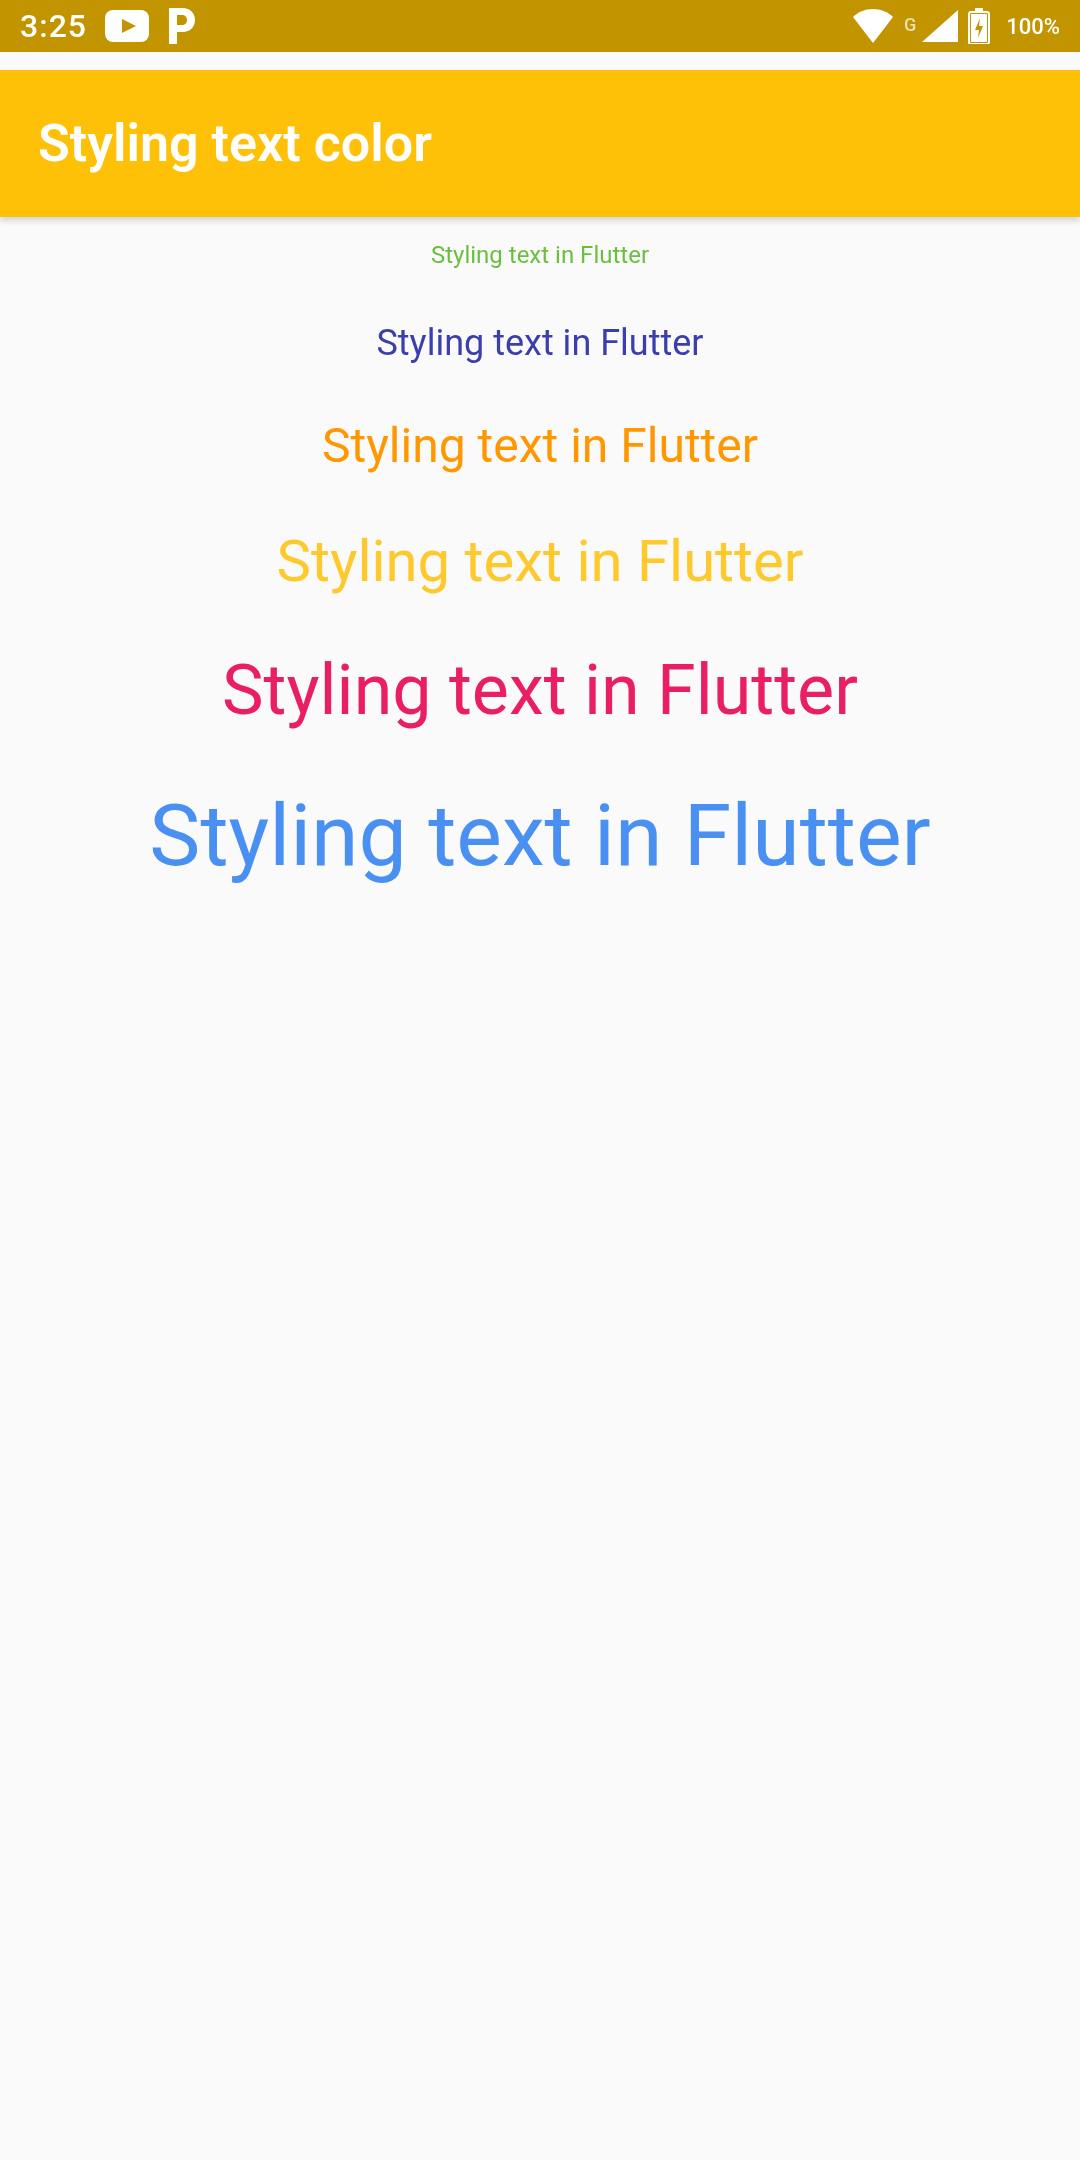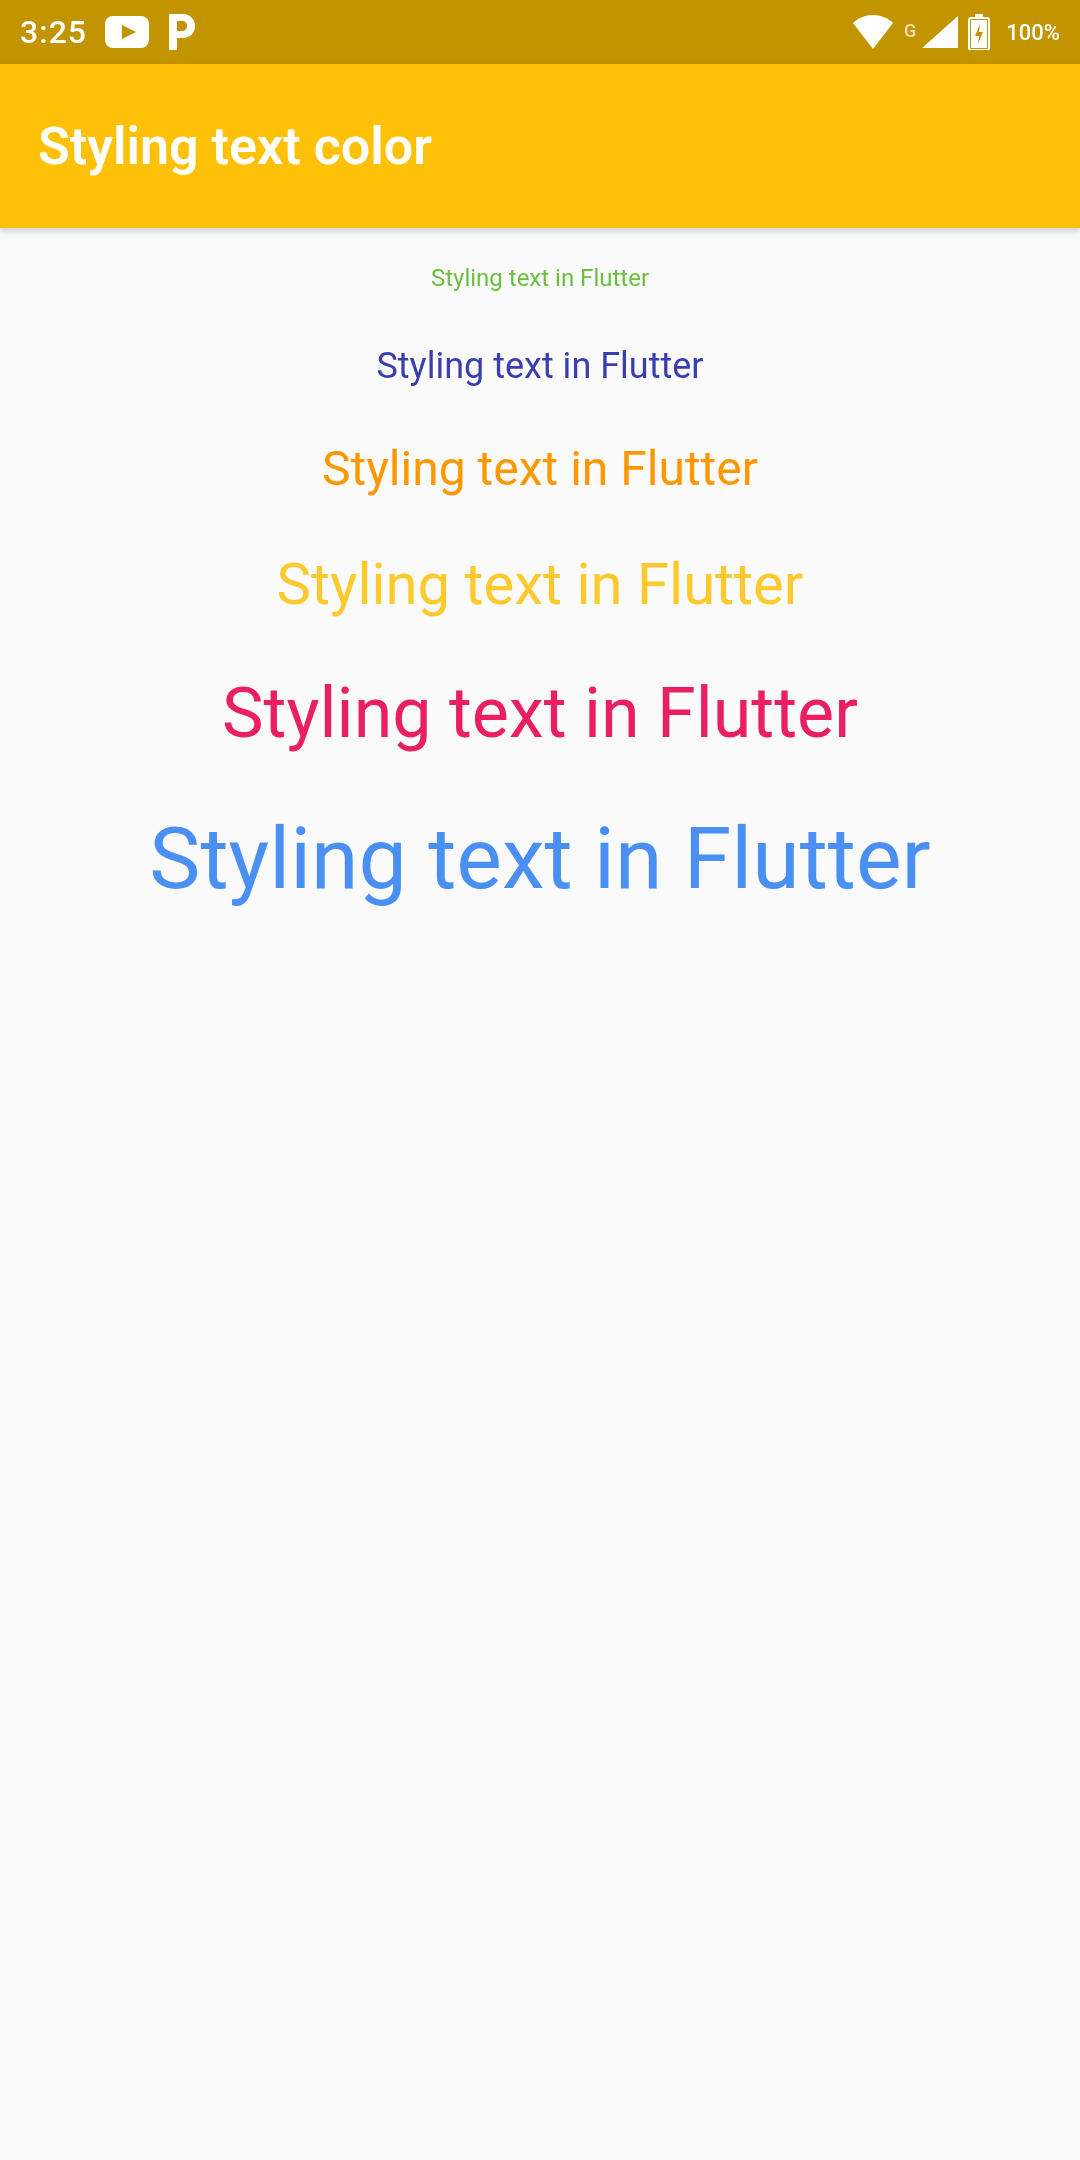--- a/index.html
+++ b/index.html
@@ -8,21 +8,21 @@
       box-sizing: border-box;
     }
     body {
       width: 1080px;
       height: 2160px;
       font-family: Roboto, -apple-system, BlinkMacSystemFont, "Segoe UI", Arial, sans-serif;
       background: #fafafa;
       overflow: hidden;
     }
     .status-bar {
-      height: 64px;
+      height: 52px;
       background: #c29400;
       color: #ffffff;
       display: flex;
       align-items: center;
       justify-content: space-between;
       padding: 0 20px;
       font-size: 32px;
       font-weight: 500;
     }
     .status-left {
@@ -38,34 +38,35 @@
     .status-time {
       font-weight: 500;
       letter-spacing: 1px;
     }
     .icon-box {
       display: inline-flex;
       align-items: center;
       justify-content: center;
     }
     .app-bar {
-      height: 164px;
+      height: 147px;
       background: #ffc107;
       display: flex;
       align-items: center;
       padding: 0 38px;
       box-shadow: 0 4px 6px rgba(0,0,0,0.15);
+      margin-top: 18px;
     }
     .app-bar-title {
       color: #ffffff;
       font-size: 52px;
       font-weight: 600;
     }
     .content {
-      padding-top: 36px;
+      padding-top: 24px;
       display: flex;
       flex-direction: column;
       align-items: center;
       gap: 52px;
     }
     .text-line {
       text-align: center;
       line-height: 1.2;
     }
     .g-sup {

